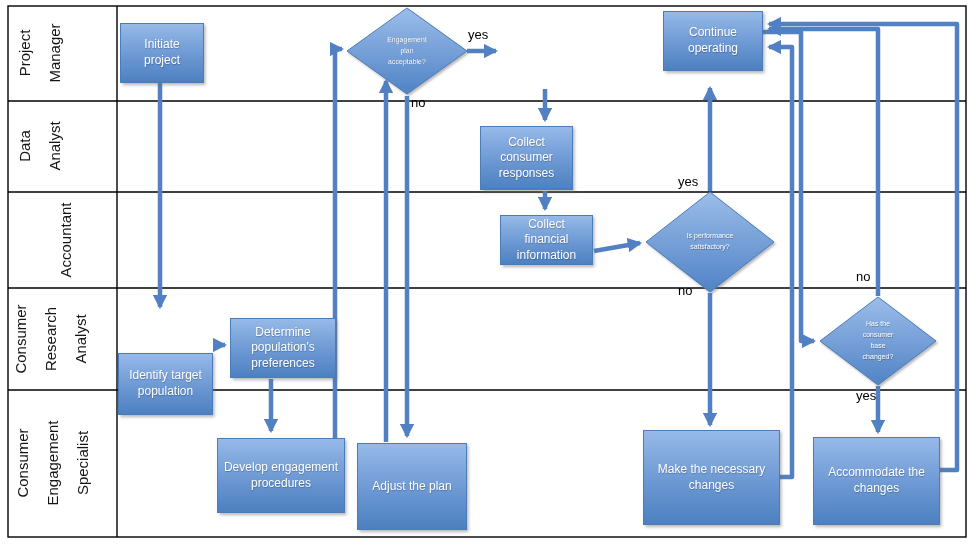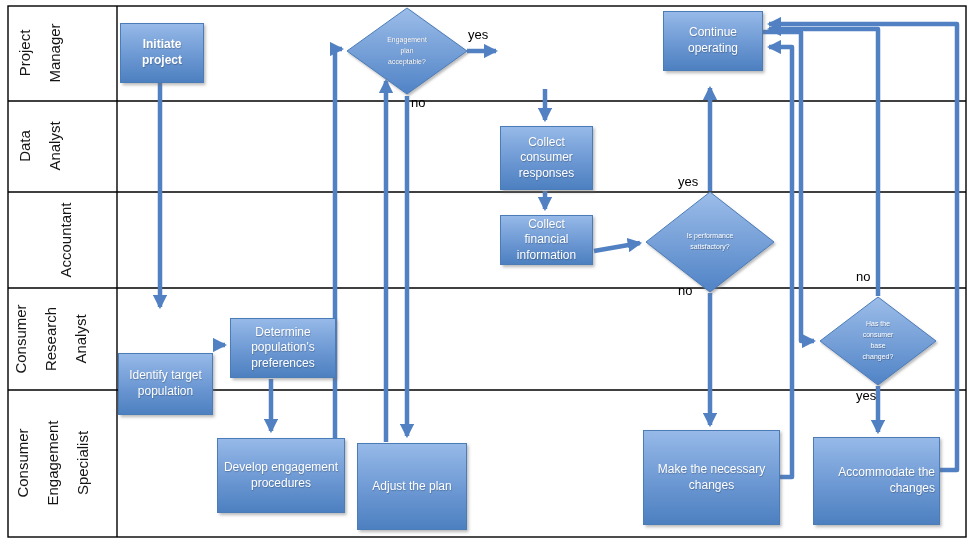--- a/index.html
+++ b/index.html
@@ -102,30 +102,30 @@
     <div>Consumer</div>
     <div>Research</div>
     <div>Analyst</div>
   </div>
   <div class="lane-label" style="left:53px;top:463px;">
     <div>Consumer</div>
     <div>Engagement</div>
     <div>Specialist</div>
   </div>
 
-  <div class="node" style="left:120px;top:23px;width:84px;height:60px;font-weight:bold;">Initiate project</div>
+  <div class="node" style="left:120px;top:23px;width:84px;height:60px;">Initiate project</div>
   <div class="node" style="left:663px;top:11px;width:100px;height:60px;">Continue operating</div>
-  <div class="node" style="left:500px;top:126px;width:93px;height:64px;">Collect consumer responses</div>
+  <div class="node" style="left:480px;top:126px;width:93px;height:64px;">Collect consumer responses</div>
   <div class="node" style="left:500px;top:215px;width:93px;height:50px;">Collect financial information</div>
   <div class="node" style="left:118px;top:313px;width:95px;height:62px;margin-top:40px;">Identify target population</div>
   <div class="node" style="left:230px;top:318px;width:106px;height:60px;">Determine population's preferences</div>
   <div class="node" style="left:217px;top:438px;width:128px;height:75px;">Develop engagement procedures</div>
   <div class="node" style="left:643px;top:430px;width:137px;height:95px;">Make the necessary changes</div>
   <div class="node" style="left:357px;top:443px;width:110px;height:87px;">Adjust the plan</div>
-  <div class="node" style="left:813px;top:437px;width:127px;height:88px;text-align:right;">Accommodate the changes</div>
+  <div class="node" style="left:813px;top:437px;width:127px;height:88px;">Accommodate the changes</div>
 
   <div class="diamond-label" style="left:407px;top:51px;width:46px;">Engagement plan acceptable?</div>
   <div class="diamond-label" style="left:710px;top:242px;width:50px;">Is performance satisfactory?</div>
   <div class="diamond-label" style="left:878px;top:341px;width:42px;">Has the consumer base changed?</div>
 
   <div class="edge-label" style="left:468px;top:28px;">yes</div>
   <div class="edge-label" style="left:411px;top:96px;">no</div>
   <div class="edge-label" style="left:678px;top:175px;">yes</div>
   <div class="edge-label" style="left:678px;top:284px;">no</div>
   <div class="edge-label" style="left:856px;top:270px;">no</div>

